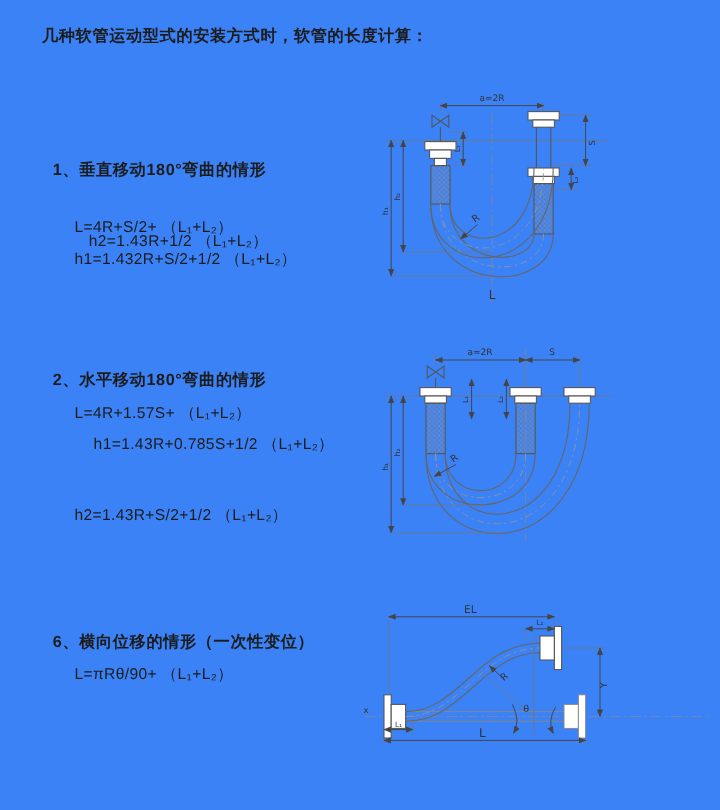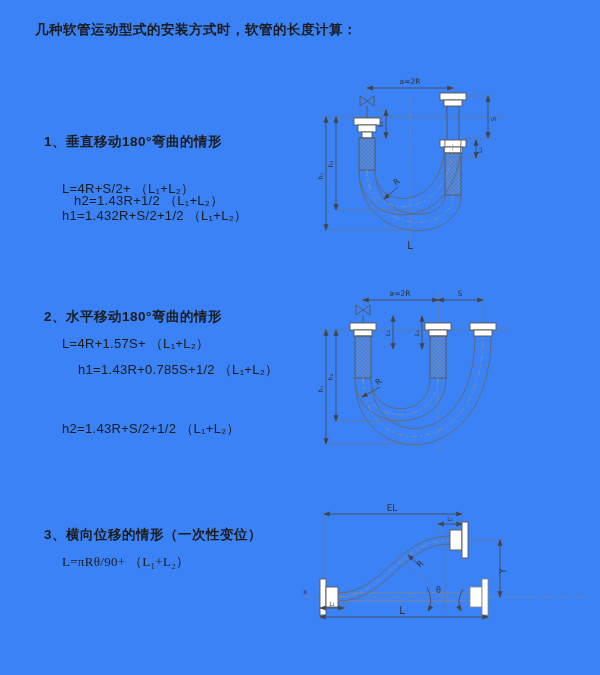--- a/index.html
+++ b/index.html
@@ -32,22 +32,22 @@
   <div class="abs sec-heading" style="top:109px;margin-top:24px;">1、垂直移动180°弯曲的情形</div>
   <div class="abs formula" style="top:140px;margin-top:40px;">L=4R+S/2+ （L₁+L₂）</div>
   <div class="abs formula" style="top:166px;margin-top:41px;">h1=1.432R+S/2+1/2 （L₁+L₂）</div>
   <div class="abs formula" style="top:192px;padding-left:12px;">h2=1.43R+1/2 （L₁+L₂）</div>
 
   <div class="abs sec-heading" style="top:308px;">2、水平移动180°弯曲的情形</div>
   <div class="abs formula" style="top:335px;">L=4R+1.57S+ （L₁+L₂）</div>
   <div class="abs formula" style="top:361px;margin-left:16px;">h1=1.43R+0.785S+1/2 （L₁+L₂）</div>
   <div class="abs formula" style="top:388px;margin-top:32px;">h2=1.43R+S/2+1/2 （L₁+L₂）</div>
 
-  <div class="abs sec-heading" style="top:526px;">3、横向位移的情形（一次性变位）</div>
-  <div class="abs formula" style="top:553px;font-family:Liberation Serif, serif;">L=πRθ/90+ （L₁+L₂）</div>
+  <div class="abs sec-heading" style="top:526px;">6、横向位移的情形（一次性变位）</div>
+  <div class="abs formula" style="top:553px;">L=πRθ/90+ （L₁+L₂）</div>
 
   <svg style="left:310px;top:72px;" width="290" height="186" viewBox="0 0 290 186">
     <defs>
       <marker id="a1" viewBox="0 0 10 10" refX="9" refY="5" markerWidth="8" markerHeight="8" orient="auto-start-reverse">
         <path d="M0,1 L10,5 L0,9 z" fill="#444"></path>
       </marker>
       <pattern id="h1p" width="4" height="4" patternUnits="userSpaceOnUse">
         <path d="M0,0 L4,4 M4,0 L0,4" stroke="#8a8a8a" stroke-width="0.6"></path>
       </pattern>
     </defs>

